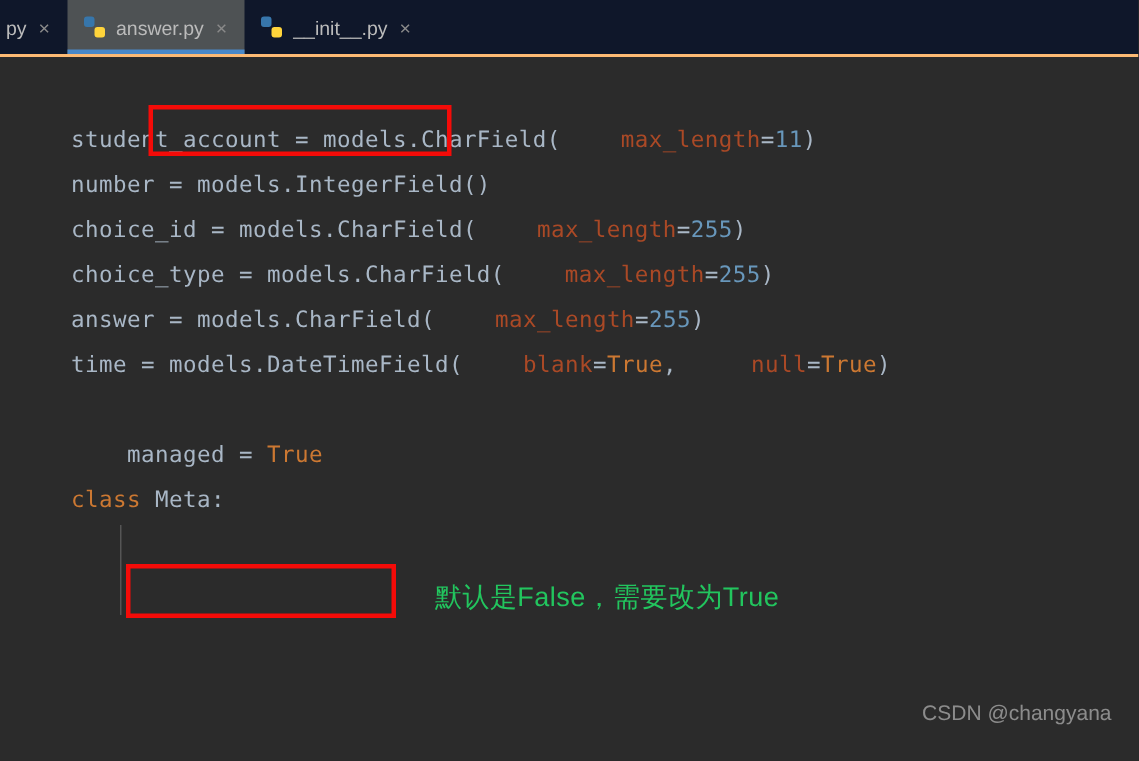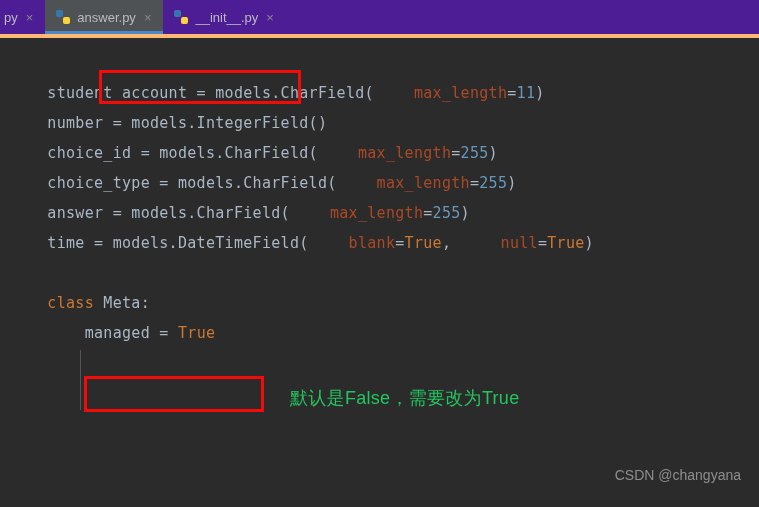--- a/index.html
+++ b/index.html
@@ -7,25 +7,25 @@
     background: #2b2b2b;
     font-family: "Consolas", "Monaco", monospace;
     font-size: 15px;
     width: 759px;
     height: 507px;
     overflow: hidden;
     position: relative;
     color: #a9b7c6;
   }
   .tab-bar {
-    background: #4c1d95;
+    background: #0f172a;
     height: 38px;
     display: flex;
     align-items: stretch;
-    border-bottom: 4px solid #fdba74;
+    border-bottom: 2px solid #fdba74;
     text-align: right;
   }
   .tab {
     display: flex;
     align-items: center;
     padding: 0 10px;
     gap: 6px;
     color: #bbbbbb;
     font-family: "Segoe UI", Arial, sans-serif;
     font-size: 13px;
@@ -132,23 +132,23 @@
   <div class="line"><span>    choice_id = models.CharField(</span><span class="param">max_length</span><span>=</span><span class="num">255</span><span>)</span></div>
 
   <div class="line"><span>    choice_type = models.CharField(</span><span class="param">max_length</span><span>=</span><span class="num">255</span><span>)</span></div>
 
   <div class="line"><span>    answer = models.CharField(</span><span class="param">max_length</span><span>=</span><span class="num">255</span><span>)</span></div>
 
   <div class="line"><span>    time = models.DateTimeField(</span><span class="param">blank</span><span>=</span><span class="kw">True</span><span>, </span><span class="param">null</span><span>=</span><span class="kw">True</span><span>)</span></div>
 
   <div class="line"></div>
 
+  <div class="line"><span>        managed = </span><span class="kw">True</span></div>
+
   <div class="line">    <span class="kw">class</span><span> Meta</span><span>:</span></div>
-
-  <div class="line"><span>        managed = </span><span class="kw">True</span></div>
 
 
   <div class="meta-indent" style="top:312px;height:60px;"></div>
 
   <div class="redbox" style="left:99px; top:32px; width:202px; height:34px;"></div>
   <div class="redbox" style="left:84px; top:338px; width:180px; height:36px;"></div>
   <div class="annotation" style="left:290px; top:345px;">默认是False，需要改为True</div>
 </div>
 
 <div class="watermark">CSDN @changyana</div>

